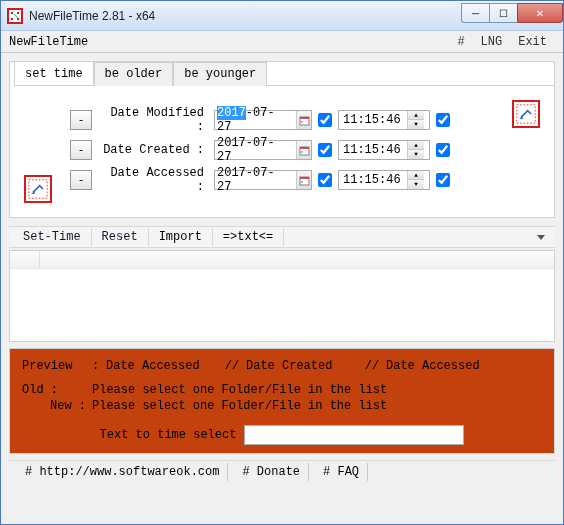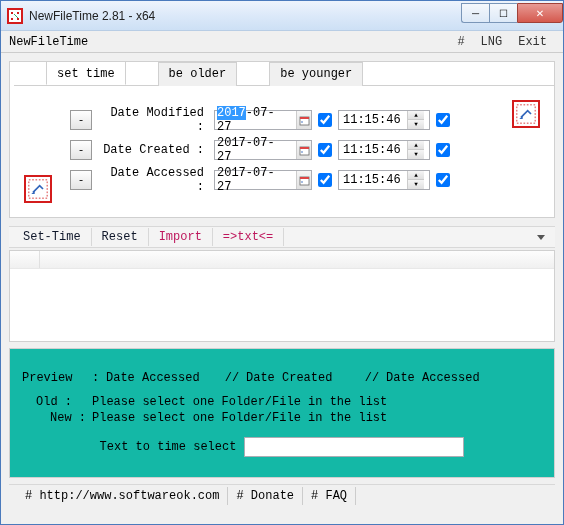--- a/index.html
+++ b/index.html
@@ -17,21 +17,21 @@
 .win-btn.close { width: 46px; background: linear-gradient(to bottom, #e89a94, #d4594e); color: #fff; border-radius: 0 0 3px 0; border-color: #a04038; }
 
 .menubar { height: 22px; background: #f0f0f0; display: flex; align-items: center; padding: 0 8px; border-bottom: 1px solid #ccc; gap: 0; }
 .menubar-title { flex: 1; color: #000000; }
 .menubar-item { padding: 2px 8px; color: #333; cursor: pointer; }
 
 .content { flex: 1; padding: 8px; display: flex; flex-direction: column; background: #f0f0f0; }
 
 .tab-panel { border: 1px solid #d0d0d0; background: #fff; padding: 0; position: relative; padding-bottom: 14px; }
 .tabs { display: flex; border-bottom: 1px solid #d0d0d0; position: relative; top: -1px; margin-left: 4px; }
-.tab { padding: 4px 10px 3px 10px; border: 1px solid #d0d0d0; border-bottom: none; background: #f0f0f0; margin-right: 0; cursor: pointer; position: relative; top: 1px; margin-left: 32px; }
+.tab { padding: 4px 10px 3px 10px; border: 1px solid #d0d0d0; border-bottom: none; background: #f0f0f0; margin-right: 0; cursor: pointer; position: relative; top: 1px; }
 .tab.active { background: #fff; border-bottom: 1px solid #fff; top: 0; padding-top: 5px; }
 
 .tab-body { padding: 18px 14px 8px 14px; background: #fff; }
 
 .date-row { display: flex; align-items: center; height: 30px; gap: 6px; }
 .minus-btn { width: 22px; height: 20px; border: 1px solid #999; background: linear-gradient(to bottom,#fefefe,#e5e5e5); display: flex; align-items: center; justify-content: center; font-size: 11px; cursor: pointer; margin-left: 46px; }
 .date-label { width: 110px; text-align: right; padding-right: 4px; }
 .date-input-wrap { display: flex; align-items: center; border: 1px solid #abadb3; background: #fff; height: 20px; width: 98px; gap: 14px; }
 .date-input { border: none; width: 78px; font-family: "Courier New", monospace; font-size: 12px; padding: 0 2px; outline: none; }
 .date-input .sel { background: #3399ff; color: #fff; }
@@ -43,40 +43,40 @@
 .spinner { width: 17px; display: flex; flex-direction: column; border-left: 1px solid #ccc; }
 .spinner .spin { height: 9px; background: linear-gradient(to bottom,#f5f5f5,#e0e0e0); display: flex; align-items: center; justify-content: center; font-size: 6px; cursor: pointer; }
 .spinner .spin:first-child { border-bottom: 1px solid #ccc; }
 
 .corner-icon { position: absolute; width: 28px; height: 28px; border: 2px solid #d41c1c; background: #fff; padding: 2px; }
 .corner-icon.tr { top: 38px; right: 14px; }
 .corner-icon.bl { bottom: 14px; left: 14px; }
 .corner-icon svg { width: 100%; height: 100%; }
 
 .toolbar { display: flex; align-items: center; gap: 0; margin-top: 8px; height: 22px; border-top: 1px solid #d8d8d8; border-bottom: 1px solid #d8d8d8; background: #f4f4f4; padding: 0 4px; }
-.tool-btn { padding: 2px 10px; color: #be185d; cursor: pointer; border-right: 1px solid #d8d8d8; }
+.tool-btn { padding: 2px 10px; color: #000000; cursor: pointer; border-right: 1px solid #d8d8d8; }
 .tool-btn.disabled { color: #0f172a; }
 .tool-spacer { flex: 1; }
 .tool-drop { padding: 2px 6px; display: flex; align-items: center; gap: 4px; cursor: pointer; }
 
 .file-list { height: 92px; border: 1px solid #d0d0d0; background: #fff; margin-top: 2px; overflow: auto; }
 .file-list-header { height: 18px; border-bottom: 1px solid #e8e8e8; background: linear-gradient(to bottom,#fdfdfd,#f0f0f0); display: flex; }
 .file-list-col { width: 30px; border-right: 1px solid #e0e0e0; height: 100%; }
 
-.preview { border: 1px solid #d0d0d0; background: #14b8a6; margin-top: 6px; padding: 20px 12px; }
+.preview { border: 1px solid #d0d0d0; background: #c2410c; margin-top: 6px; padding: 8px 12px; }
 .preview-row { display: flex; gap: 0; margin: 2px 0; }
 .pv-label { width: 70px; }
 .pv-col { width: 112px; }
 .pv-sep { width: 28px; text-align: center; }
 .pv-msg { }
 
 .tester-row { display: flex; align-items: center; justify-content: center; gap: 8px; margin-top: 12px; }
 .tester-input { width: 220px; height: 20px; border: 1px solid #abadb3; font-family: "Courier New", monospace; font-size: 12px; padding: 0 4px; }
 
-.bottom-bar { display: flex; align-items: center; height: 22px; border-top: 1px solid #d8d8d8; padding: 0 8px; gap: 0; margin-top: 6px; }
+.bottom-bar { display: flex; align-items: center; height: 22px; border-top: 1px solid #d8d8d8; padding: 0 8px; gap: 6px; margin-top: 6px; }
 .bottom-item { padding: 2px 8px; border-right: 1px solid #ccc; }
 
 .statusbar { height: 20px; border-top: 1px solid #ccc; background: #f0f0f0; padding: 2px 8px; display: flex; align-items: center; }
 
 .chevron-down { width: 0; height: 0; border-left: 4px solid transparent; border-right: 4px solid transparent; border-top: 5px solid #555; display: inline-block; }
 </style>
 </head>
 <body>
 
 <div class="window">
@@ -230,21 +230,21 @@
       <div class="preview-row">
         <span class="pv-label">Preview</span>
         <span style="width:14px">:</span>
         <span class="pv-col">Date Accessed</span>
         <span class="pv-sep">//</span>
         <span class="pv-col">Date Created</span>
         <span class="pv-sep">//</span>
         <span class="pv-col">Date Accessed</span>
       </div>
       <div class="preview-row" style="margin-top:10px">
-        <span class="pv-label" style="text-align:center;padding-right:6px">Old :</span>
+        <span class="pv-label" style="text-align:left;padding-right:6px">Old :</span>
         <span class="pv-msg">Please select one Folder/File in the list</span>
       </div>
       <div class="preview-row">
         <span class="pv-label" style="text-align:right;padding-right:6px">New :</span>
         <span class="pv-msg">Please select one Folder/File in the list</span>
       </div>
       <div class="tester-row">
         <span>Text to time select</span>
         <input class="tester-input" value="" style="">
       </div>

